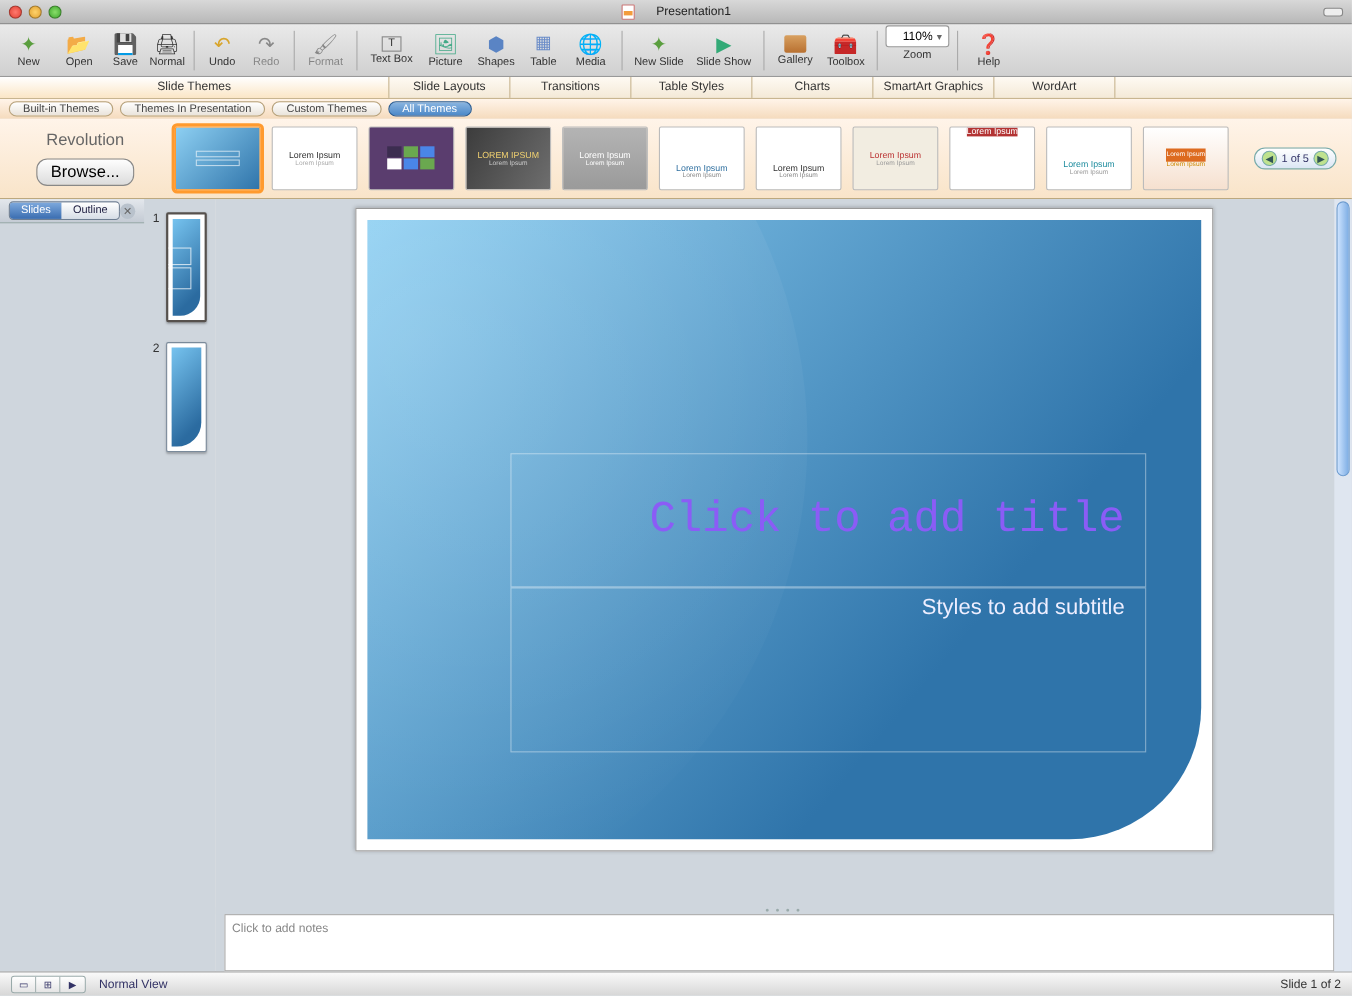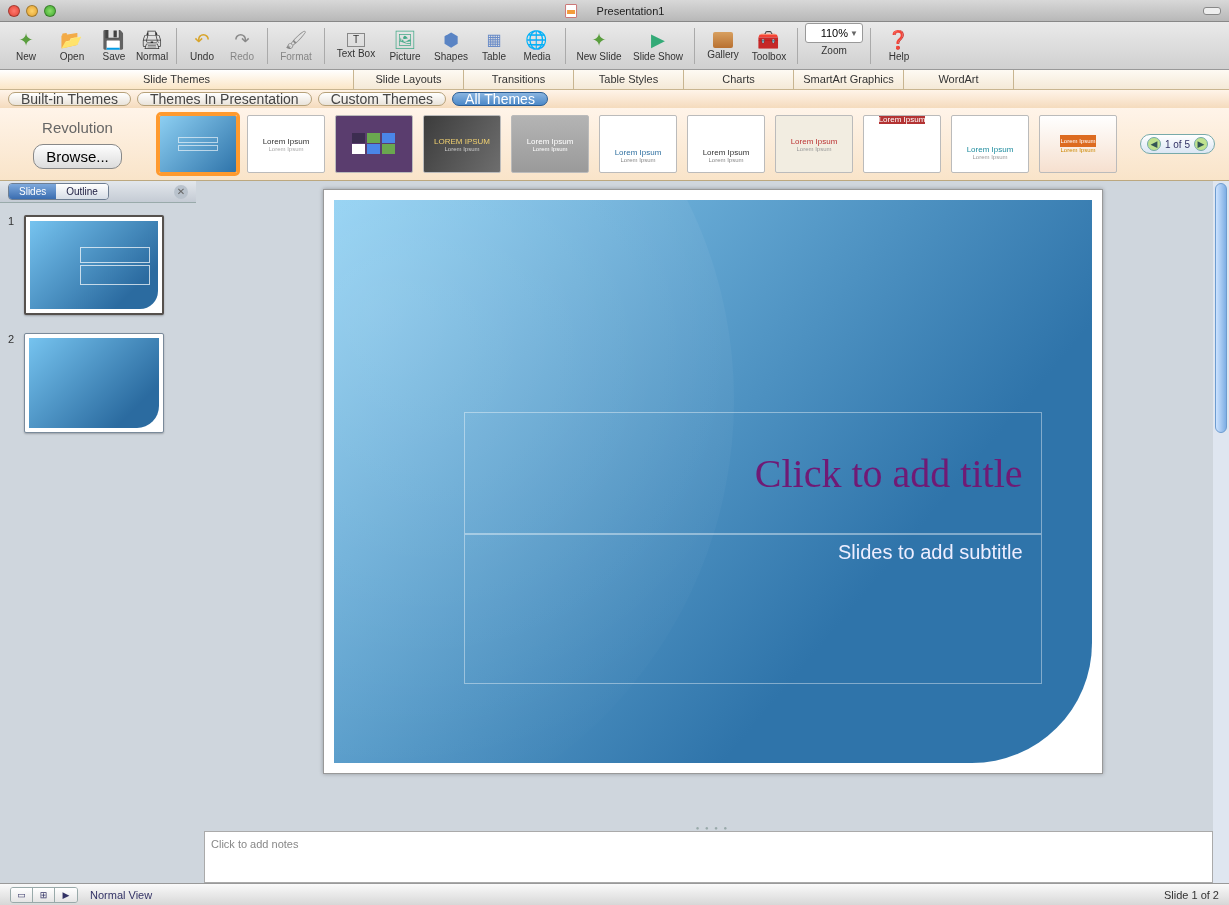--- a/index.html
+++ b/index.html
@@ -17,53 +17,53 @@
   .tbtn .ic{font-size:18px; line-height:20px;}
   .vsep{width:1px;height:36px;background:#aaa; margin:0 4px;}
   .zoom-box{display:flex; align-items:center; border:1px solid #999; background:#fff; height:20px; border-radius:3px; padding:0 2px; margin-top:-12px;}
   .zoom-wrap{display:flex;flex-direction:column;align-items:center;width:60px;}
   .zoom-box input{width:40px; border:none; text-align:right; font-size:11px;}
   .ribbon-tabs{height:20px; background:linear-gradient(#fefaf3,#f4e9d7); display:flex; border-bottom:1px solid #c8b590;}
   .rtab{flex:0 0 110px; text-align:center; line-height:19px; font-size:11px; color:#333; border-right:1px solid #c8b590; cursor:default;}
   .rtab.active{background:linear-gradient(#fff,#fbe6c6); font-weight:500;}
   .rtab:first-child{flex:0 0 254px;border-right:1px solid #c8b590;}
   .subtabs{height:18px; background:linear-gradient(#fff4e9,#f5dbbd); display:flex; align-items:center; padding-left:8px; gap:0;}
-  .pill{display:inline-flex; align-items:center; height:14px; padding:0 12px; background:linear-gradient(#fff,#e9e3da); border:1px solid #b6a17a; border-radius:7px; font-size:14px; color:#444; margin-right:6px; cursor:default;}
+  .pill{display:inline-flex; align-items:center; height:14px; padding:0 12px; background:linear-gradient(#fff,#e9e3da); border:1px solid #b6a17a; border-radius:7px; font-size:10px; color:#444; margin-right:6px; cursor:default;}
   .pill.active{background:linear-gradient(#8ab5e0,#4b88c8); color:#fff; border-color:#2b5d93;}
   .theme-bar{height:73px; background:linear-gradient(#fff4e9,#f9e4c9); display:flex; align-items:center; border-bottom:1px solid #bca87f;}
   .theme-name-area{width:155px; display:flex; flex-direction:column; align-items:center; gap:8px;}
   .theme-name{color:#666;font-size:15px;}
   .browse-btn{background:linear-gradient(#fefefe,#dcdcdc); border:1px solid #888; border-radius:10px; padding:3px 12px; font-size:15px;}
   .theme-thumbs{display:flex; gap:10px; align-items:center; padding-left:4px;}
   .thumb{width:78px; height:58px; background:#fff; border:1px solid #bbb; border-radius:2px; position:relative; overflow:hidden; display:flex; flex-direction:column; align-items:center; justify-content:center; font-size:6px; color:#aaa; text-align:center;}
   .thumb.sel{outline:3px solid #ff9a2e; border-color:#ff9a2e;}
   .thumb .main{font-size:8px;}
   .pager{margin-left:auto; margin-right:14px; display:flex; align-items:center; gap:4px; background:linear-gradient(#fff,#dbe6f4); border:1px solid #7aa; border-radius:10px; padding:2px 6px; font-size:10px; color:#336;}
   .pager .arr{width:14px;height:14px;border-radius:50%;background:#bfe28f;border:1px solid #7aa;display:flex;align-items:center;justify-content:center;color:#355;font-size:9px;}
   .workspace{display:flex; height:calc(905px - 22px - 48px - 20px - 18px - 73px - 22px);}
-  .side{width:196px; background:#cfd6dd; display:flex; flex-direction:column;}
+  .side{width:196px; background:#cfd6dd; display:flex; flex-direction:row;}
   .side-tabs{height:22px; display:flex; align-items:center; background:linear-gradient(#e3e7ec,#c4cbd4); border-bottom:1px solid #9aa;}
   .seg{display:flex; border:1px solid #6e7e92; border-radius:4px; overflow:hidden; margin-left:8px;}
   .seg button{border:none;background:linear-gradient(#fff,#d6dde6); padding:2px 10px; font-size:10px; color:#224;}
   .seg button.active{background:linear-gradient(#7ea9dd,#3a6db0); color:#fff;}
   .close-x{margin-left:auto;margin-right:8px;width:14px;height:14px;border-radius:50%;background:#b9c2cc;display:flex;align-items:center;justify-content:center;color:#666;font-size:10px;}
   .thumb-list{padding:12px 8px; overflow:auto;}
   .slide-th{display:flex; gap:6px; margin-bottom:18px;}
   .slide-th .num{font-size:11px;color:#333;width:10px;}
   .st-img{width:140px;height:100px;background:#fff;border:1px solid #7a8a9a;border-radius:2px;box-shadow:0 1px 2px rgba(0,0,0,.25); overflow:hidden; position:relative;}
   .st-img.sel{border:2px solid #56514d;}
   .st-blue{position:absolute; inset:4px; background:linear-gradient(135deg,#76c3ef,#2b6ba0 80%); border-radius:0 0 18px 0;}
   .canvas-area{flex:1; background:#cfd6dd; display:flex; flex-direction:column; position:relative;}
   .canvas-scroll{flex:1; overflow:auto; padding:8px 18px;}
   .slide-canvas{width:780px;height:585px;margin:0 auto;background:#fff;border:1px solid #999;box-shadow:0 0 4px rgba(0,0,0,.3);position:relative;padding:10px;}
   .slide-bg{position:absolute; inset:10px; background:linear-gradient(130deg,#8dcff2,#2f74aa 70%); border-radius:0 0 120px 0; overflow:hidden;}
   .slide-bg::before{content:"";position:absolute;width:900px;height:900px;left:-500px;top:-250px;border-radius:50%;background:radial-gradient(circle at 60% 40%, rgba(255,255,255,.15), transparent 65%);}
   .placeholder{position:absolute; border:1px solid rgba(255,255,255,.4);}
   .ph-title{left:140px; right:60px; top:222px; height:122px; display:flex; align-items:center; justify-content:flex-end; padding-right:18px;}
-  .ph-title span{color:#701a75;font-size:40px;font-family:Liberation Serif, serif;}
+  .ph-title span{color:#8b5cf6;font-size:40px;font-family:Liberation Mono, monospace;}
   .ph-sub{left:140px; right:60px; top:344px; height:150px; padding:6px 18px; text-align:right;}
   .ph-sub span{color:#eef;font-size:20px;font-family:"Trebuchet MS",Arial;}
   .vscroll{position:absolute;right:0;top:0;bottom:0;width:16px;background:#dfe6f0;}
   .vhandle{position:absolute;right:2px;top:2px;width:12px;height:250px;background:linear-gradient(90deg,#cde3ff,#7eaee4);border-radius:6px;border:1px solid #6d9cd0;}
   .splitter{height:6px;background:#cfd6dd;display:flex;align-items:center;justify-content:center;}
   .splitter .dots{letter-spacing:2px;color:#9aa;font-size:6px;}
   .notes{height:52px;background:#fff;border:1px solid #aaa;margin:0 16px 0 8px;padding:6px;color:#888;font-size:11px;}
   .statusbar{height:22px;background:linear-gradient(#fafafa,#d7d7d7);border-top:1px solid #999;display:flex;align-items:center;padding:0 10px;font-size:11px;color:#336;}
   .view-icons{display:flex;border:1px solid #9aa;border-radius:3px;overflow:hidden;}
   .view-icons div{width:22px;height:14px;border-right:1px solid #9aa;display:flex;align-items:center;justify-content:center;font-size:9px;background:linear-gradient(#fff,#e5e5e5);}
@@ -307,21 +307,21 @@
   </div>
 
   <div class="canvas-area">
     <div class="canvas-scroll">
       <div class="slide-canvas">
         <div class="slide-bg"></div>
         <div class="placeholder ph-title">
           <span>Click to add title</span>
         </div>
         <div class="placeholder ph-sub">
-          <span>Slides to add subtitle</span>
+          <span>Styles to add subtitle</span>
         </div>
       </div>
     </div>
     <div class="vscroll">
         <div class="vhandle"></div>
       </div>
     <div class="splitter">
         <span class="dots">● ● ● ●</span>
       </div>
     <div class="notes"><span>Click to add notes</span></div>

